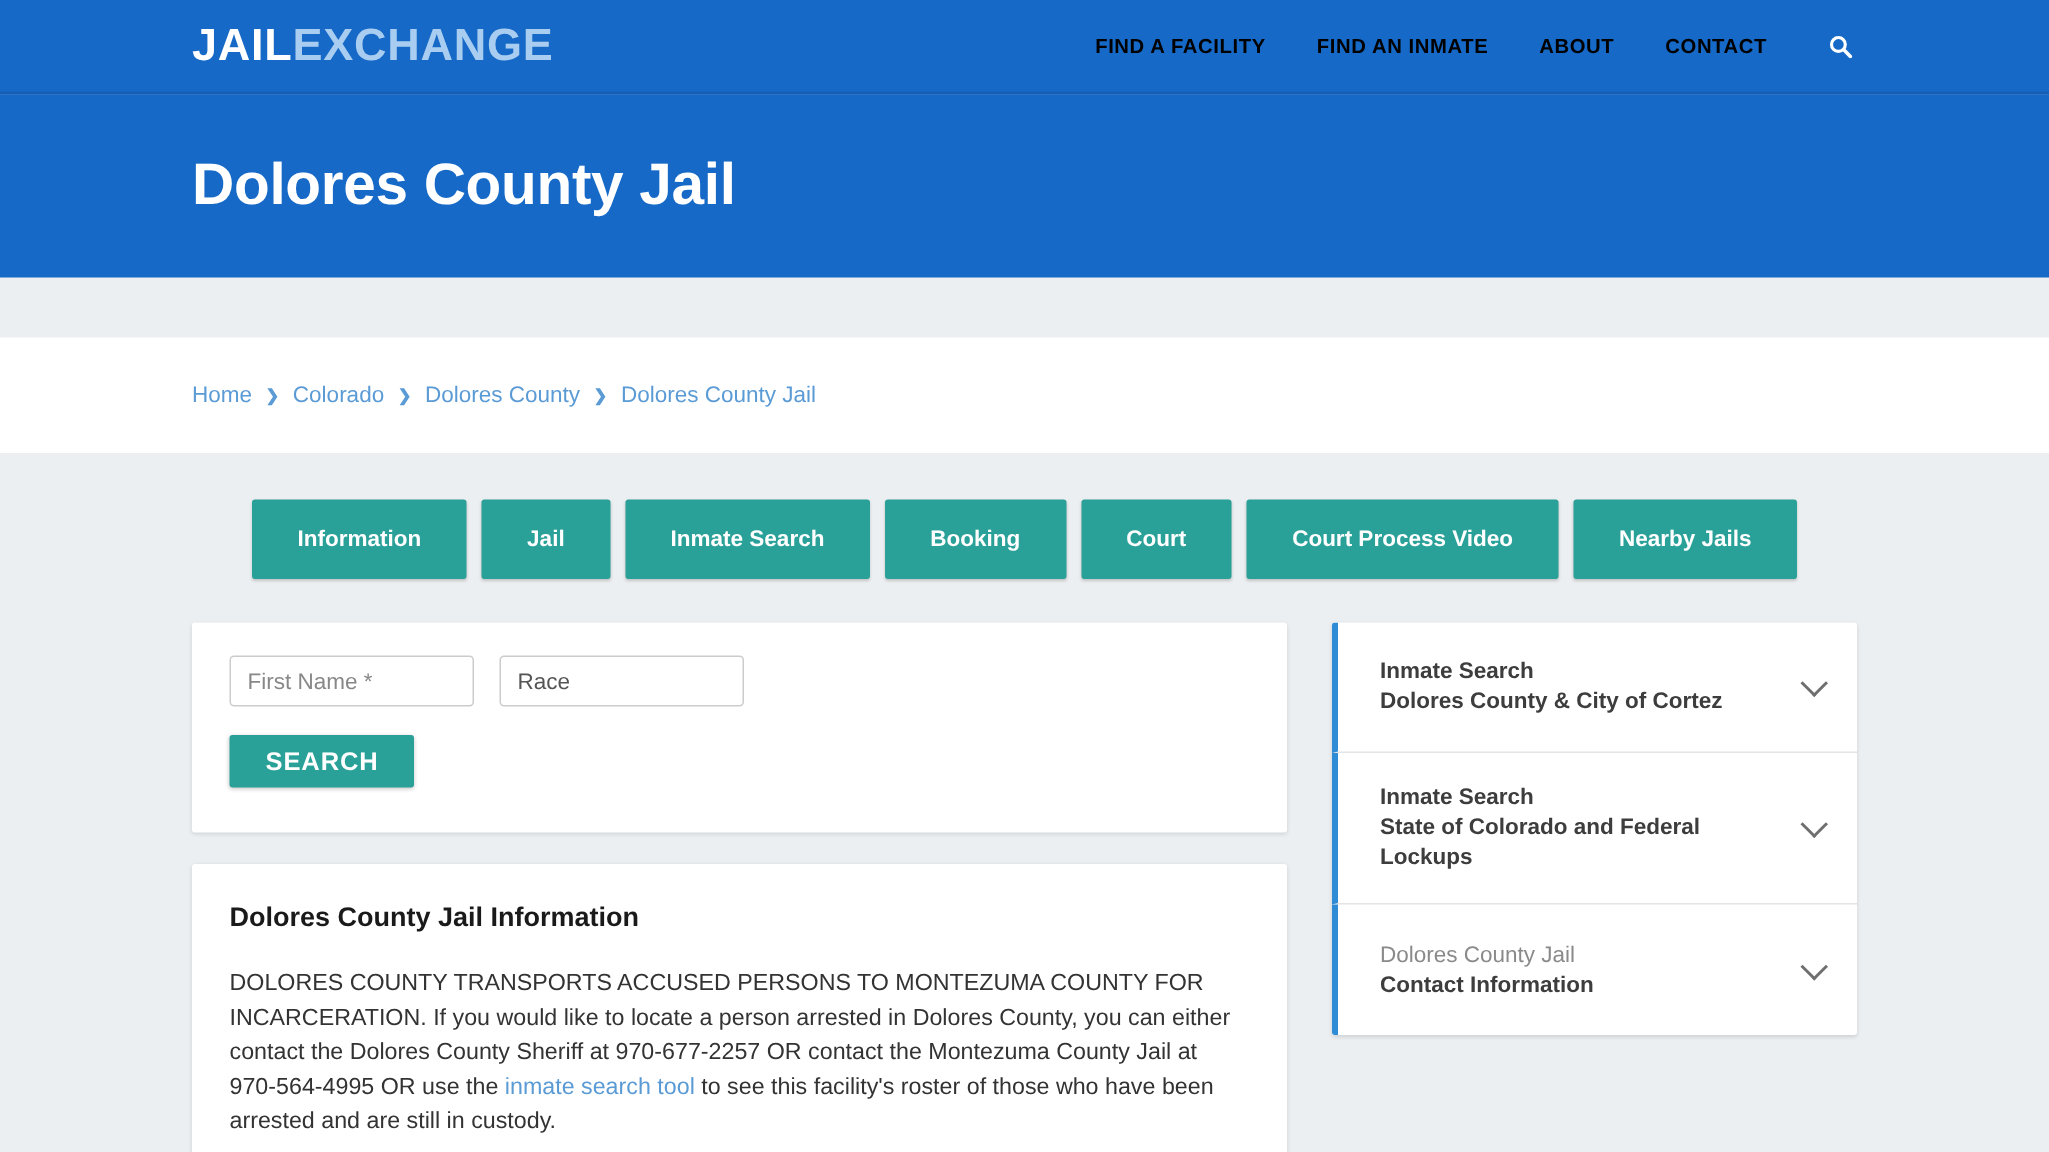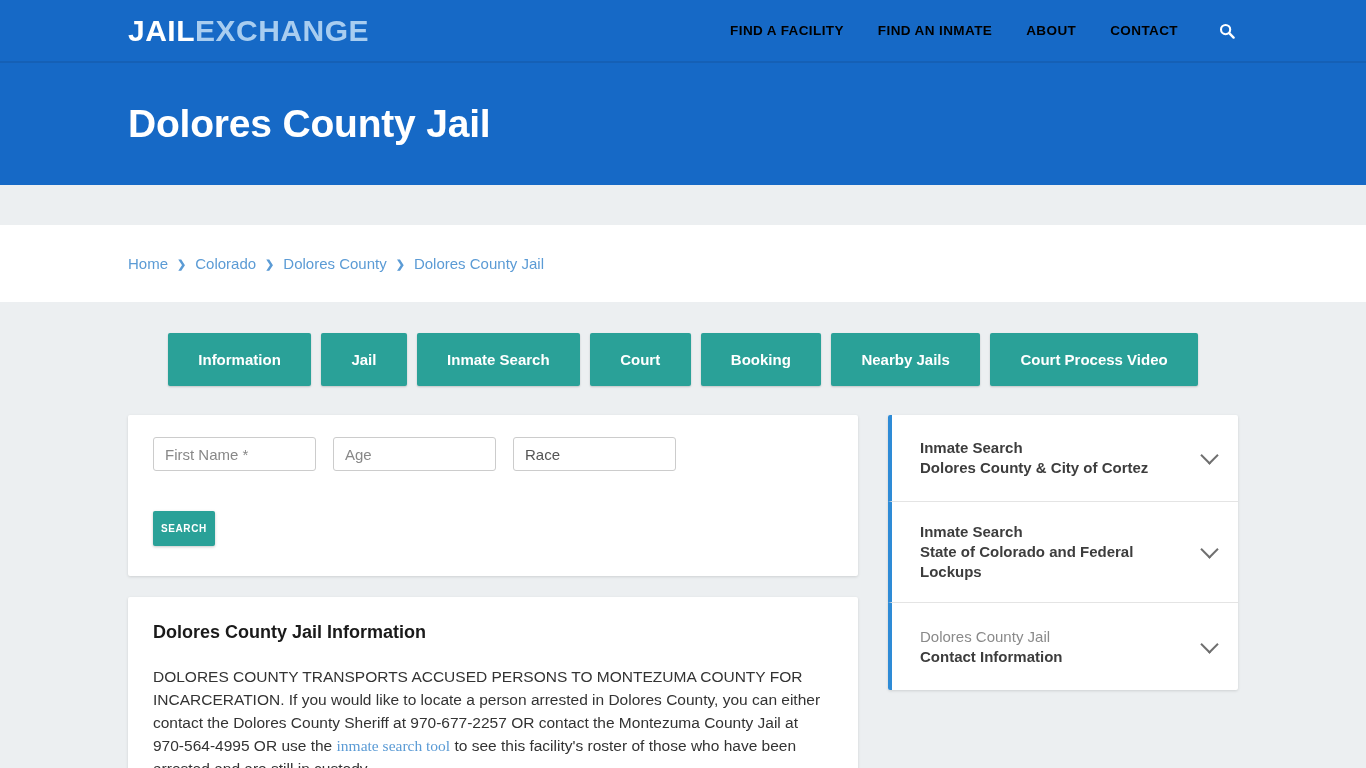--- a/index.html
+++ b/index.html
@@ -171,26 +171,26 @@
     background-image:
       linear-gradient(45deg, transparent 50%, #444 50%),
       linear-gradient(135deg, #444 50%, transparent 50%);
     background-position:
       calc(100% - 18px) 15px,
       calc(100% - 13px) 15px;
     background-size: 5px 5px, 5px 5px;
     background-repeat: no-repeat;
   }
   .searchbtn {
-    margin-top: 40px;
+    margin-top: 19px;
     height: 35px;
-    padding: 0 8px;
+    padding: 0 24px;
     background: #2aa198;
     color: #ffffff;
-    font-size: 10px;
+    font-size: 17px;
     font-weight: bold;
     letter-spacing: 0.6px;
     border: none;
     border-radius: 2px;
     box-shadow: 0 1px 3px rgba(0,0,0,0.22);
     cursor: pointer;
     font-family: "Liberation Sans", sans-serif;
   }
 
   
@@ -203,21 +203,21 @@
     font-size: 18px;
     font-weight: bold;
     color: #1a1a1a;
   }
   .infocard p {
     margin: 0;
     font-size: 15.5px;
     line-height: 23px;
     color: #333;
   }
-  .infocard p a { color: #5b9bd5; text-decoration: none; font-family: Liberation Serif, serif; }
+  .infocard p a { color: #5b9bd5; text-decoration: none; }
 
   
   .accordion {
     background: #ffffff;
     box-shadow: 0 1px 3px rgba(0,0,0,0.13);
     border-radius: 2px;
     overflow: hidden;
   }
   .acc-item {
     position: relative;
@@ -282,34 +282,33 @@
   </div>
 </div>
 
 <div class="body-wrap">
   <div class="container">
 
     <div class="tabs">
       <div class="tab">Information</div>
       <div class="tab">Jail</div>
       <div class="tab">Inmate Search</div>
+      <div class="tab">Booking</div>
       <div class="tab">Court</div>
-      <div class="tab">Booking</div>
+      <div class="tab">Court Process Video</div>
       <div class="tab">Nearby Jails</div>
-      <div class="tab">Court Process Video</div>
     </div>
 
     <div class="cols">
 
       <div class="colmain">
 
         <div class="card searchcard">
           <div class="fields">
             <input class="f-first" type="text" placeholder="First Name *" style="">
-            <input class="f-age" type="text" placeholder="Age" style="">
             <select class="f-race">
               <option>Race</option>
             </select>
           </div>
           <button class="searchbtn">SEARCH</button>
         </div>
 
         <div class="card infocard">
           <h3>Dolores County Jail Information</h3>
           <p><span>DOLORES COUNTY TRANSPORTS ACCUSED PERSONS TO MONTEZUMA COUNTY FOR INCARCERATION. If you would like to locate a person arrested in Dolores County, you can either contact the Dolores County Sheriff at 970-677-2257 OR contact the Montezuma County Jail at 970-564-4995 OR use the </span><a href="#">inmate search tool</a><span> to see this facility's roster of those who have been arrested and are still in custody.</span></p>

